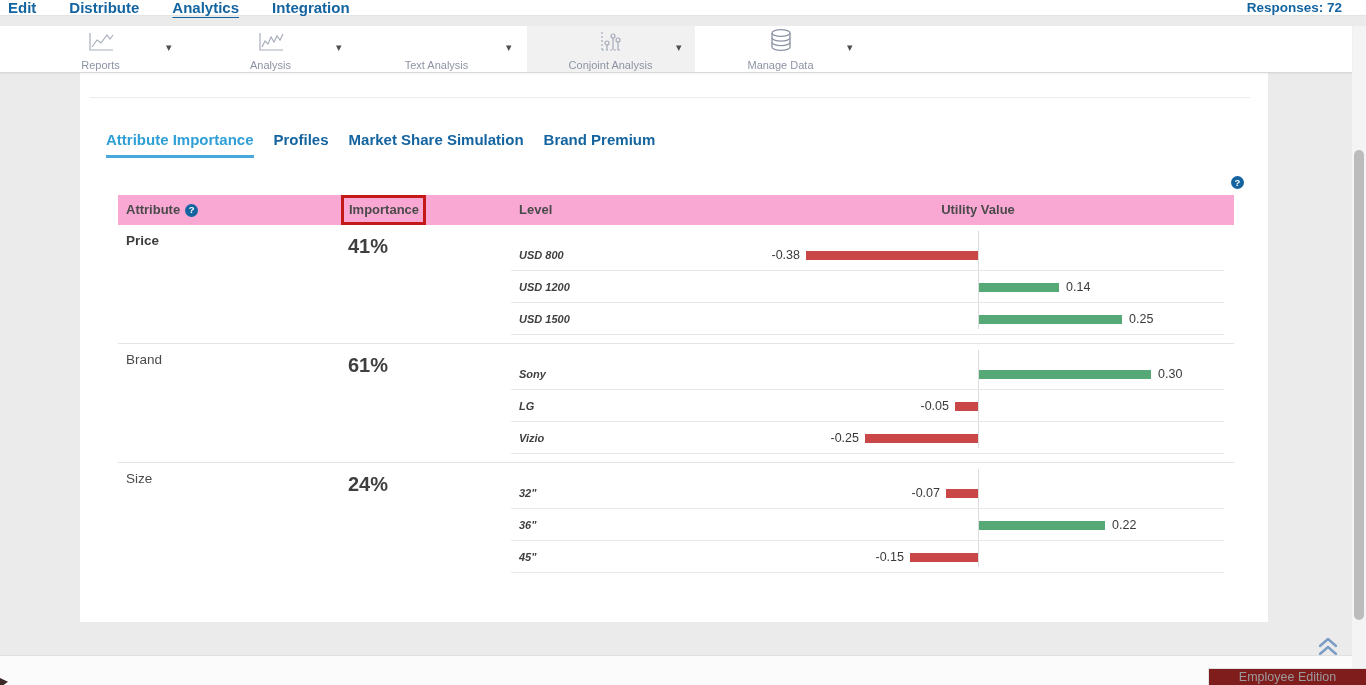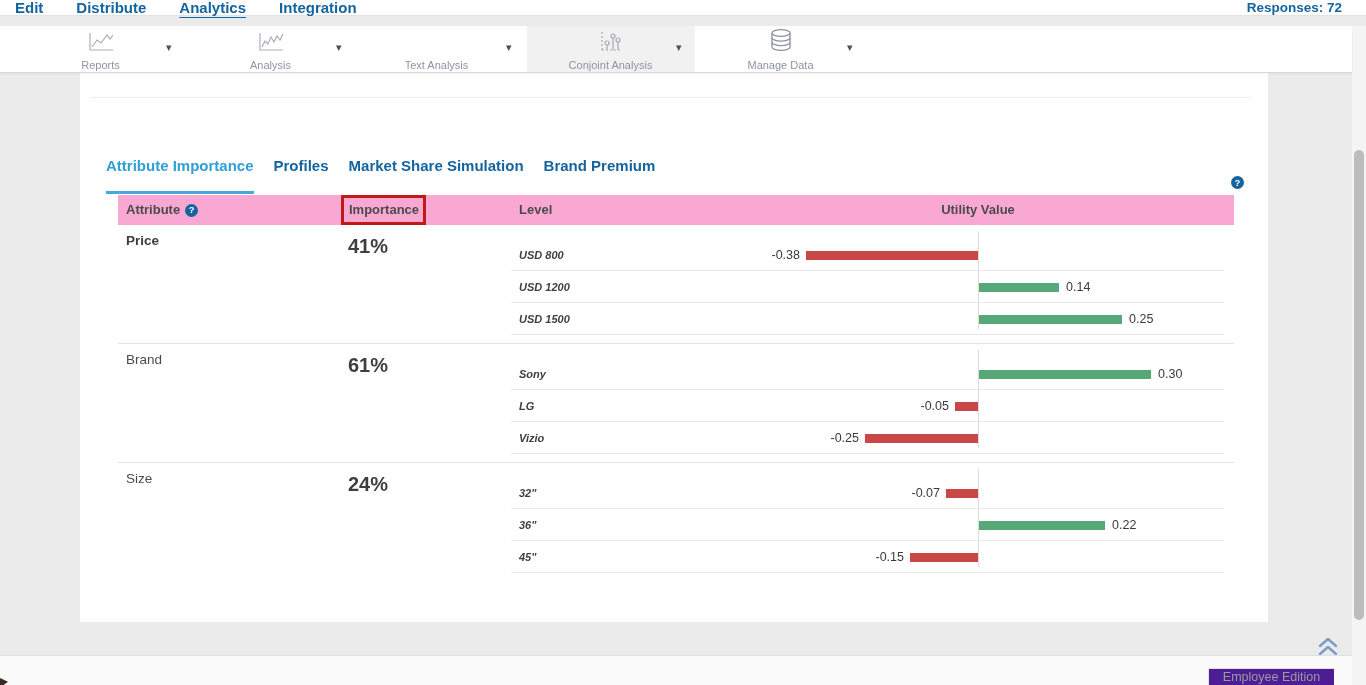--- a/index.html
+++ b/index.html
@@ -2,39 +2,39 @@
 <html style="--blue: #1464a0; --tabblue: #2f9fd6; --pos: #57a877; --neg: #c94747; --hibox: #c41919;"><head>
 <meta charset="utf-8">
 <style>
   * { margin:0; padding:0; box-sizing:border-box; }
   html,body { width:1366px; height:685px; }
   body { font-family:"Liberation Sans", sans-serif; background:#fff; }
   .screen { position:relative; width:1366px; height:685px; background:#ebebeb; overflow:hidden; }
 
   
   .topnav { position:absolute; top:0; left:0; width:1366px; height:16px; background:#fff;
-            border-bottom:1px solid #e3e3e3; display:flex; align-items:center; padding-left:15px; z-index:5; }
+            border-bottom:1px solid #e3e3e3; display:flex; align-items:center; padding-left:8px; z-index:5; }
   .nav-item { color:var(--blue); font-weight:700; font-size:15px; margin-right:33px; cursor:pointer; }
   .nav-item.active { text-decoration:underline; text-underline-offset:4px; }
   .responses { margin-left:auto; margin-right:24px; color:var(--blue); font-weight:700; font-size:13.5px; }
 
   
   .toolbar { position:absolute; top:26px; left:0; width:1352px; height:47px; background:#fff;
              border-bottom:1px solid #d8d8d8; box-shadow:0 1px 2px rgba(0,0,0,0.05); z-index:4; }
   .active-bg { position:absolute; left:527px; top:0; width:168px; height:46px; background:#f1f1f1; }
   .tool { position:absolute; top:3px; height:42px; display:flex; flex-direction:column; align-items:center; justify-content:flex-end; cursor:pointer; }
   .tool-label { font-size:11px; color:#8d94a3; margin-top:2px; white-space:nowrap; }
   .caret { position:absolute; top:15px; color:#4f4f4f; font-size:11px; cursor:pointer; }
 
   
   .card { position:absolute; left:80px; top:73px; width:1188px; height:549px; background:#fff; }
   .card-divider { position:absolute; left:10px; top:24px; width:1160px; height:1px; background:#ededed; }
 
   .tabs { position:absolute; left:26px; top:58px; display:flex; gap:20px; }
-  .tab { font-size:15px; font-weight:700; color:var(--blue); padding-bottom:17px; cursor:pointer; white-space:nowrap;margin-top:26px; }
+  .tab { font-size:15px; font-weight:700; color:var(--blue); padding-bottom:7px; cursor:pointer; white-space:nowrap; }
   .tab.active { color:var(--tabblue); border-bottom:3px solid #47a8dc; }
 
   .qmark { display:inline-flex; width:13px; height:13px; border-radius:50%; background:var(--blue); color:#fff;
            font-size:9.5px; font-weight:700; align-items:center; justify-content:center; line-height:1; }
   .help-top { position:absolute; left:1151px; top:103px; cursor:pointer; }
 
   
   .table { position:absolute; left:38px; top:122px; width:1116px; }
   .thead { position:relative; height:30px; background:#f9a8d4; }
   .th { position:absolute; top:0; height:30px; line-height:30px; font-size:13px; font-weight:700; color:#4a4a4a; white-space:nowrap; }
@@ -57,21 +57,21 @@
   .level-label { position:absolute; left:401px; top:0; line-height:32px; font-size:11px; font-style:italic;
                  font-weight:700; color:#3f3f3f; white-space:nowrap; }
   .bar { position:absolute; top:12px; height:9px; }
   .bar.pos { background:var(--pos); left:861px; }
   .bar.neg { background:var(--neg); }
   .val-label { position:absolute; top:0; line-height:32px; font-size:12.5px; color:#3a3a3a; white-space:nowrap; }
 
   
   .chevron-up { position:absolute; left:1316px; top:636px; cursor:pointer; }
   .footer { position:absolute; left:0; top:655px; width:1352px; height:30px; background:#fbfbfb; border-top:1px solid #e0e0e0; }
-  .edition-badge { position:absolute; left:1208px; top:668px; width:126px; height:17px; background:#4c1d95;
+  .edition-badge { position:absolute; left:1208px; top:668px; width:158px; height:17px; background:#7f1d1d;
                    border-top:1px solid #e2e2e2; border-left:1px solid #e2e2e2; font-size:12.5px; color:#9b9b9b;
                    text-align:center; line-height:16px; z-index:6; }
   .corner-speck { position:absolute; left:0; top:678px; width:8px; height:7px; background:#3b2a28;
                   clip-path:polygon(0 0, 100% 55%, 45% 100%, 0 100%); }
 
   
   .scroll-track { position:absolute; left:1352px; top:26px; width:14px; height:659px; background:#f4f4f4; }
   .scroll-thumb { position:absolute; left:1354px; top:150px; width:10px; height:470px; background:#bcbcbc; border-radius:6px; cursor:pointer; }
 </style>
 </head>

